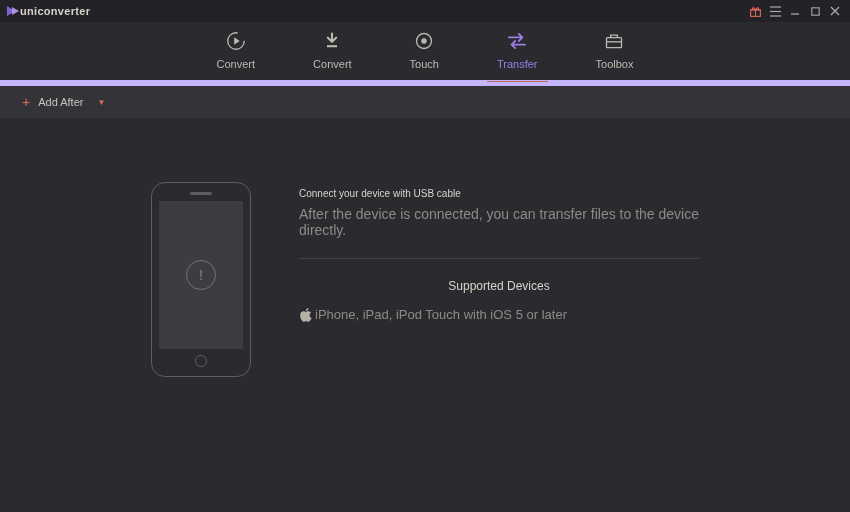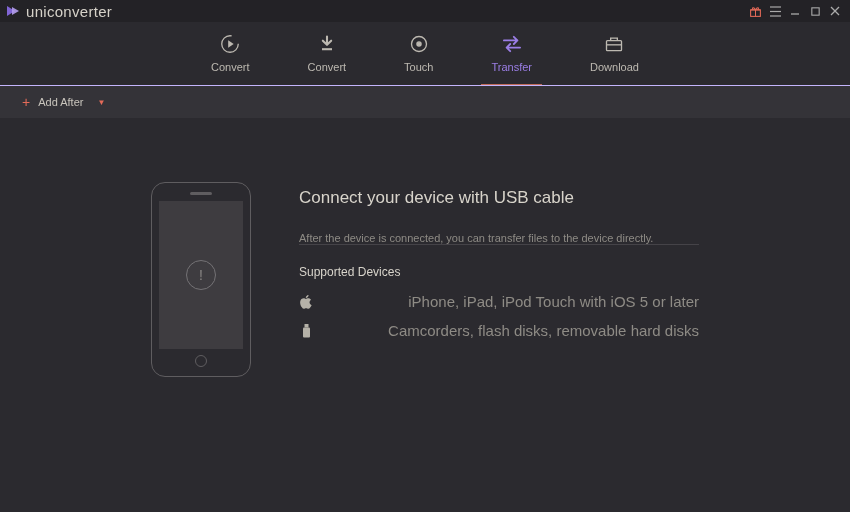--- a/index.html
+++ b/index.html
@@ -1,45 +1,45 @@
 <!DOCTYPE html>
 <html><head>
 <meta charset="utf-8">
 <style>
   * { margin:0; padding:0; box-sizing:border-box; font-family:"Segoe UI",Arial,sans-serif; }
   body { width:850px; height:512px; background:#2b2a2f; color:#ccc8c0; overflow:hidden; }
   .titlebar { height:22px; background:#232226; display:flex; align-items:center; padding:0 6px; }
   .logo-triangle { display:flex; align-items:center; }
-  .app-title { font-size:15px; color:#d6d2c9; margin-left:6px; letter-spacing:0.3px; font-weight:400; }
+  .app-title { font-size:11px; color:#d6d2c9; letter-spacing:0.3px; font-weight:700; }
   .tb-spacer { flex:1; }
   .tb-icon { width:18px; height:18px; margin-left:2px; display:flex; align-items:center; justify-content:center; color:#aaa; font-size:12px; }
   .gift { color:#e56b59; }
-  .tabs { height:64px; background:#2b2a2f; display:flex; align-items:center; justify-content:center; gap:58px; border-bottom:1px solid #c4b5fd; }
+  .tabs { height:64px; background:#2b2a2f; display:flex; align-items:center; justify-content:center; gap:58px; border-bottom:6px solid #c4b5fd; }
   .tab { display:flex; flex-direction:column; align-items:center; gap:6px; color:#bdb9b1; cursor:pointer; padding-bottom:2px; position:relative; }
   .tab .tab-icon { width:22px; height:22px; display:flex; align-items:center; justify-content:center; }
   .tab-label { font-size:11px; }
   .tab.active { color:#9b7ee6; }
   .tab.active::after { content:""; position:absolute; bottom:-10px; left:-10px; right:-10px; height:1px; background:#c06b57; }
   .toolbar { height:32px; background:#343338; display:flex; align-items:center; padding:0 22px; gap:8px; }
   .add-files { display:flex; align-items:center; gap:8px; font-size:11px; color:#c9c5bd; }
   .plus { color:#e56b59; font-size:14px; font-weight:300; }
   .chev { font-size:8px; color:#e56b59; margin-left:6px; }
   .main { flex:1; display:flex; justify-content:center; padding-top:64px; }
   .content-row { display:flex; gap:48px; align-items:flex-start; }
   .phone-frame { width:100px; height:195px; border:1.5px solid #5f5d60; border-radius:14px; display:flex; flex-direction:column; align-items:center; padding:9px 7px; }
   .phone-speaker { width:22px; height:3px; background:#5f5d60; border-radius:2px; margin-bottom:6px; }
   .phone-screen { width:100%; flex:1; background:#3e3c40; display:flex; align-items:center; justify-content:center; }
   .phone-home { width:12px; height:12px; border:1.5px solid #5f5d60; border-radius:50%; margin-top:6px; }
   .exclaim-circle { width:30px; height:30px; border:1.5px solid #747275; border-radius:50%; display:flex; align-items:center; justify-content:center; color:#8a8785; font-size:14px; }
   .info-col { width:400px; padding-top:6px; }
-  .info-title { font-size:17px; color:#d8d4cb; margin-bottom:24px; }
-  .info-sub { font-size:11px; color:#8e8b85; }
+  .info-title { font-size:10px; color:#d8d4cb; margin-bottom:7px; }
+  .info-sub { font-size:14px; color:#8e8b85; margin-bottom:20px; }
   .divider { height:1px; background:#454348; margin-bottom:20px; }
-  .supp-title { font-size:12px; color:#d8d4cb; margin-bottom:14px; }
-  .supp-row { display:flex; align-items:center; gap:12px; font-size:15px; color:#8e8b85; margin-bottom:12px;justify-content:space-between; }
+  .supp-title { font-size:12px; color:#d8d4cb; margin-bottom:14px;text-align:center; }
+  .supp-row { display:flex; align-items:center; gap:2px; font-size:13px; color:#8e8b85; margin-bottom:12px; }
   .supp-icon { width:14px; display:flex; justify-content:center; color:#b5b1a8; }
   svg { display:block; }
 </style>
 </head>
 <body>
 
 <div class="titlebar">
   <span class="logo-triangle">
     <svg width="14" height="12" viewBox="0 0 14 12">
         <path d="M1 1 L9 6 L1 11 Z" fill="#8165d6"></path>
@@ -119,21 +119,21 @@
     <span class="tab-label">Transfer</span>
   </div>
   <div class="tab">
     <span class="tab-icon">
       <svg width="20" height="20" viewBox="0 0 24 24" fill="none" stroke="#bdb9b1" stroke-width="1.6">
           <rect x="3" y="8" width="18" height="12" rx="1"></rect>
           <path d="M8 8 L8 5 L16 5 L16 8"></path>
           <line x1="3" y1="13" x2="21" y2="13"></line>
         </svg>
     </span>
-    <span class="tab-label">Download</span>
+    <span class="tab-label">Toolbox</span>
   </div>
 </div>
 
 <div class="toolbar">
   <div class="add-files">
     <span class="plus">+</span>
     <span>Add After</span>
     <span class="chev">▼</span>
   </div>
 </div>
@@ -153,24 +153,15 @@
       <div class="divider"></div>
       <div class="supp-title">Supported Devices</div>
       <div class="supp-row">
         <span class="supp-icon">
           <svg width="12" height="14" viewBox="0 0 12 14" fill="#b5b1a8">
               <path d="M9.5 7.4c0-1.8 1.5-2.6 1.5-2.7-0.8-1.2-2.1-1.4-2.5-1.4-1.1-0.1-2.1 0.6-2.6 0.6-0.5 0-1.4-0.6-2.3-0.6-1.2 0-2.3 0.7-2.9 1.8-1.2 2.1-0.3 5.3 0.9 7 0.6 0.8 1.3 1.8 2.2 1.7 0.9 0 1.2-0.6 2.3-0.6 1.1 0 1.4 0.6 2.3 0.6 1 0 1.6-0.9 2.2-1.7 0.7-1 1-1.9 1-2 0 0-1.9-0.7-2.1-2.7zM7.8 2.1c0.5-0.6 0.8-1.4 0.7-2.1-0.7 0-1.5 0.5-2 1-0.4 0.5-0.8 1.3-0.7 2.1 0.8 0 1.5-0.4 2-1z"></path>
             </svg>
         </span>
         <span>iPhone, iPad, iPod Touch with iOS 5 or later</span>
       </div>
-      <div class="supp-row">
-        <span class="supp-icon">
-          <svg width="9" height="14" viewBox="0 0 9 14" fill="#b5b1a8">
-              <rect x="2.5" y="0" width="4" height="3.5"></rect>
-              <rect x="1" y="3.5" width="7" height="10" rx="1"></rect>
-            </svg>
-        </span>
-        <span>Camcorders, flash disks, removable hard disks</span>
-      </div>
     </div>
   </div>
 </div>
 
 </body></html>

